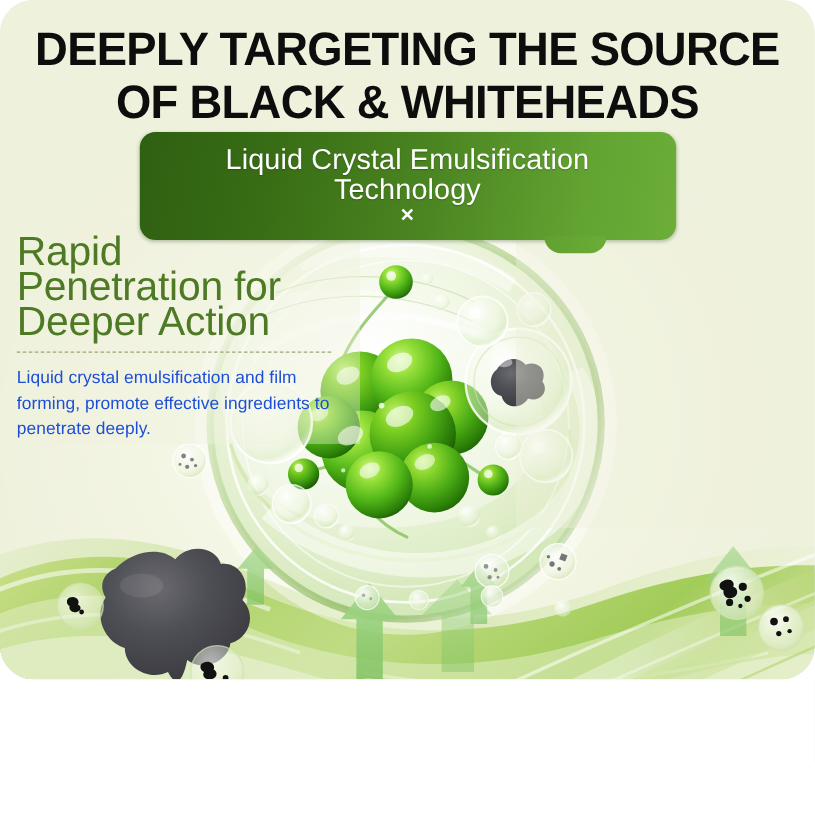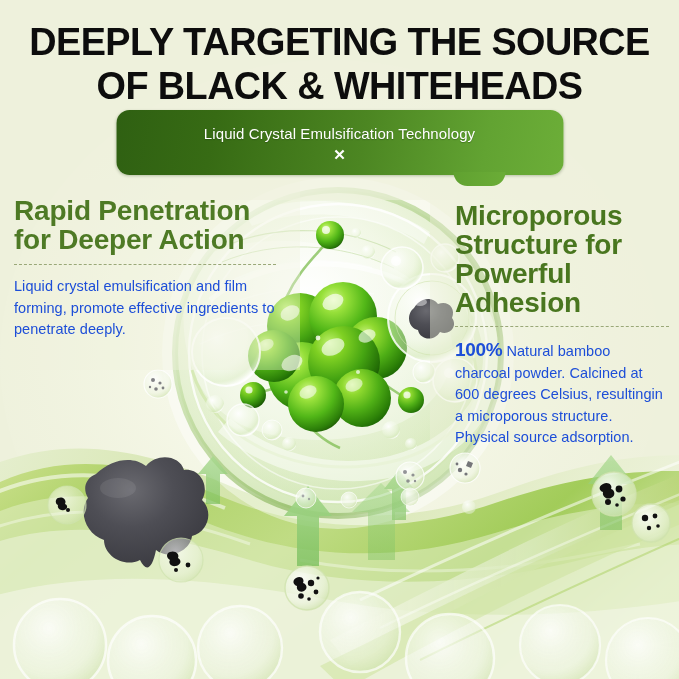--- a/index.html
+++ b/index.html
@@ -4,24 +4,25 @@
 <title>Deeply Targeting The Source</title>
 <style>
   html, body {
     margin: 0;
     padding: 0;
     background: #ffffff;
   }
   #poster {
     position: relative;
     width: 679px;
-    height: 679px;
+    height: 566px;
     overflow: hidden;
     background: #eef1dc;
     font-family: "Liberation Sans", sans-serif;
+    border-radius: 28px;
     -webkit-font-smoothing: antialiased;
   }
 
   
   .art { position: absolute; inset: 0; overflow: hidden; }
   .art svg { position: absolute; inset: 0; width: 679px; height: 679px; display: block; }
 
   
   .title-block {
     position: absolute;
@@ -63,21 +64,21 @@
     bottom: -11px;
     width: 52px;
     height: 14px;
     background: linear-gradient(100deg, #60a130 0%, #6bad37 100%);
     border-bottom-left-radius: 16px;
     border-bottom-right-radius: 16px;
   }
   .badge-line {
     display: block;
     color: #ffffff;
-    font-size: 15px;
+    font-size: 24px;
     line-height: 25px;
     font-weight: 400;
     letter-spacing: .1px;
     text-shadow: 0 1px 1px rgba(20,45,5,.35);
   }
   .badge-x {
     display: block;
     color: #ffffff;
     font-size: 15px;
     line-height: 15px;
@@ -88,23 +89,23 @@
   
   .col {
     position: absolute;
     z-index: 35;
   }
   .col-left  { left: 14px;  top: 196px; width: 262px; }
   .col-right { left: 455px; top: 201px; width: 214px; }
 
   .col-heading {
     color: #4e7a25;
-    font-size: 28px;
+    font-size: 34px;
     line-height: 29px;
-    font-weight: 700;
+    font-weight: 400;
     letter-spacing: -0.2px;
     margin: 0;
   }
   .col-right .col-heading { color: #49761f; }
 
   .divider {
     height: 0;
     border-top: 1.6px dashed #9aa878;
     margin: 10px 0 11px 0;
   }
@@ -524,19 +525,14 @@
       <div class="badge-tail"></div>
     </div>
   </div>
 
   <div class="col col-left">
     <h2 class="col-heading">Rapid Penetration for Deeper Action</h2>
     <div class="divider"></div>
     <p class="col-body">Liquid crystal emulsification and film forming, promote effective ingredients to penetrate deeply.</p>
   </div>
 
-  <div class="col col-right">
-    <h2 class="col-heading">Microporous Structure for Powerful Adhesion</h2>
-    <div class="divider"></div>
-    <p class="col-body"><span class="pct">100%</span><span> Natural bamboo charcoal powder. Calcined at 600 degrees Celsius, resultingin a microporous structure. Physical source adsorption.</span></p>
-  </div>
 
 </div>
 
 </body></html>

